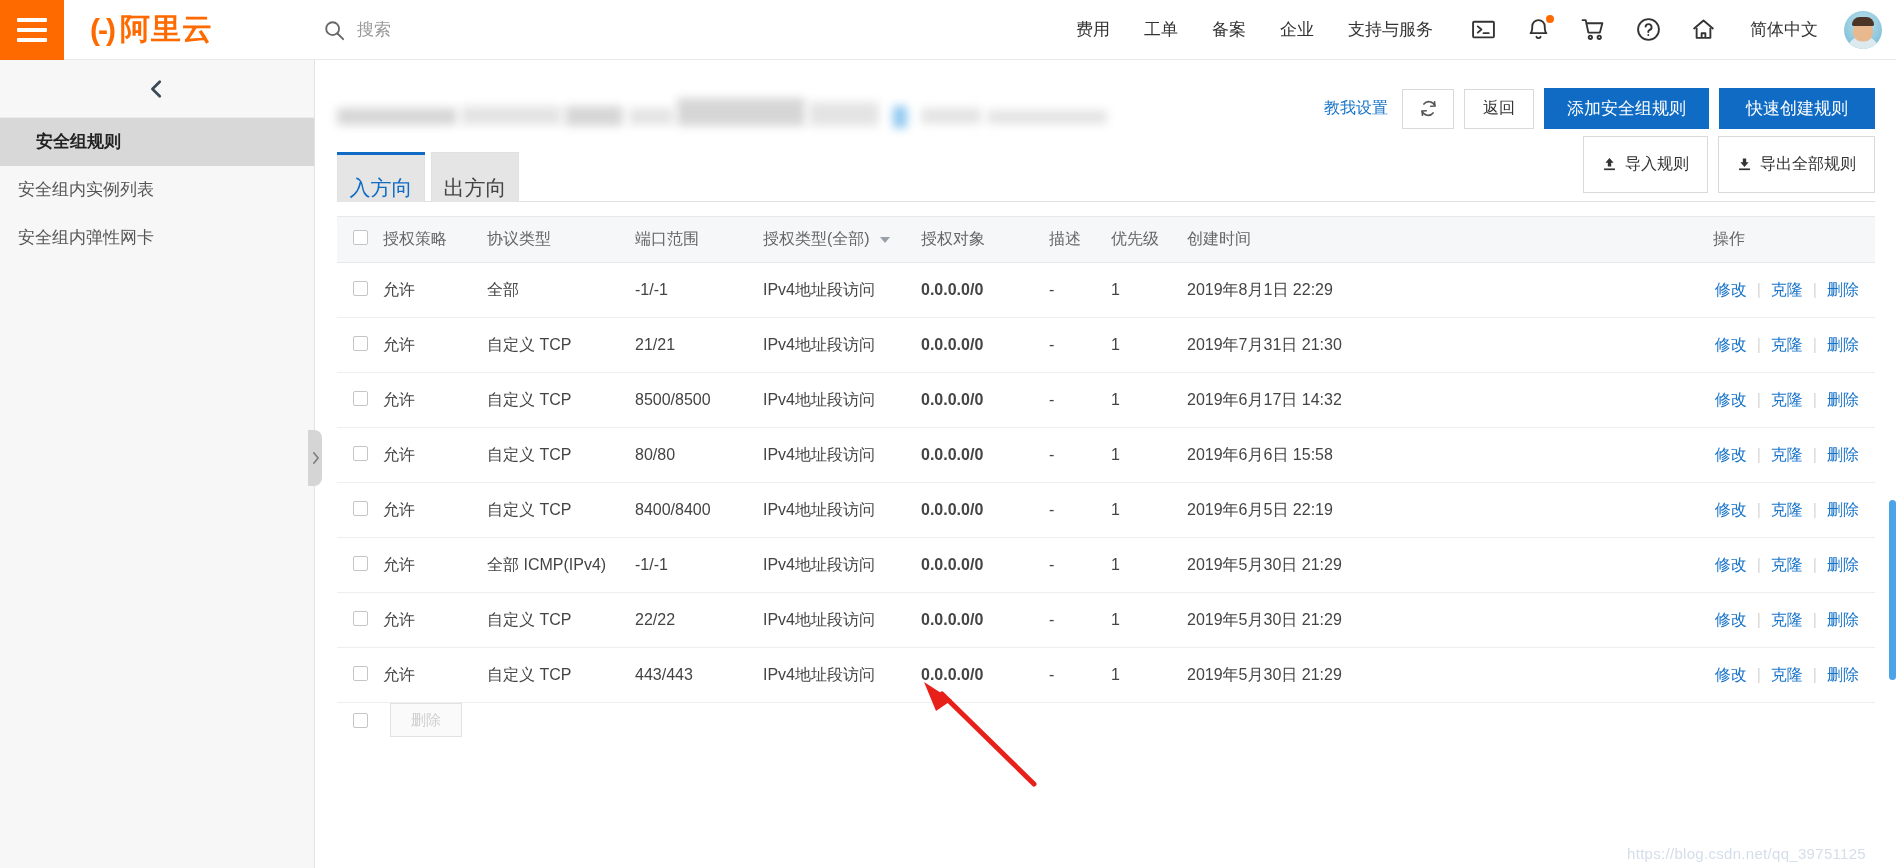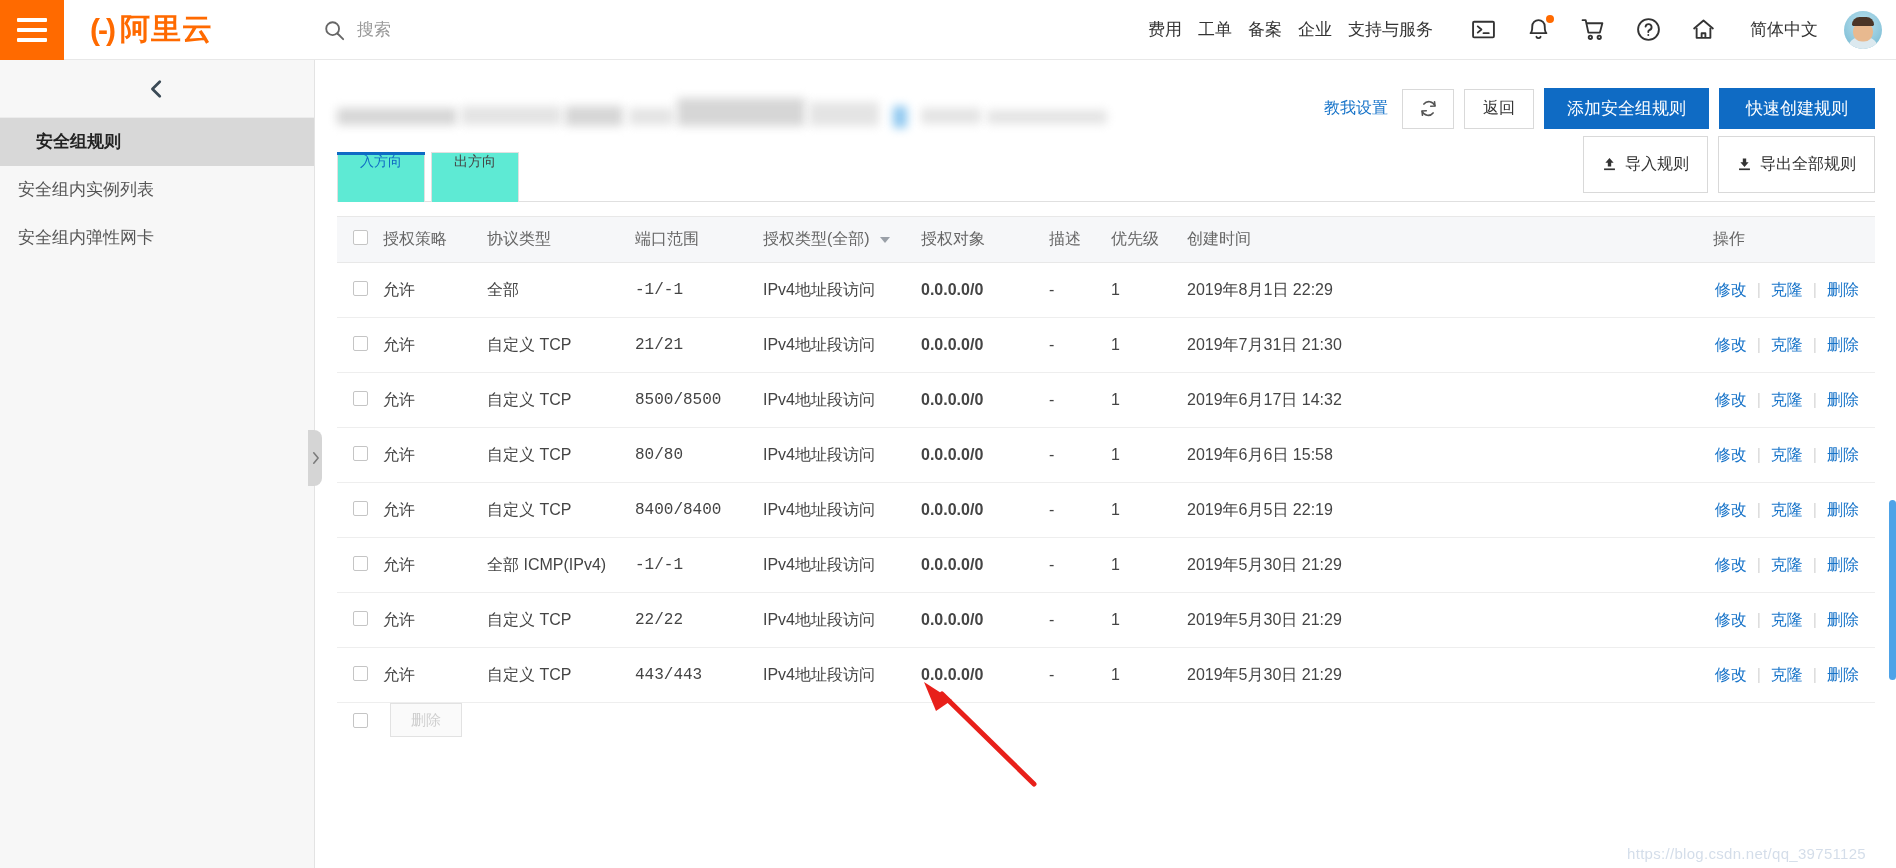--- a/index.html
+++ b/index.html
@@ -45,21 +45,21 @@
   .search-box {
     margin-left: 110px;
     display: flex; align-items: center; gap: 12px;
     cursor: text;
   }
   .search-icon { width: 22px; height: 22px; flex: none; }
   .search-placeholder { color: #999; font-size: 17px; }
 
   .nav-links {
     margin-left: auto;
-    display: flex; align-items: center; gap: 16px;
+    display: flex; align-items: center; gap: 34px;
     font-size: 17px; color: #333;
   }
   .nav-links a { color: #333; text-decoration: none; white-space: nowrap; cursor: pointer; }
 
   .icon-group {
     display: flex; align-items: center; gap: 30px;
     margin-left: 38px;
   }
   .nav-icon { width: 25px; height: 25px; position: relative; cursor: pointer; }
   .badge-dot {
@@ -181,24 +181,24 @@
 
   
   .tabs-row {
     margin-top: 14px;
     border-bottom: 1px solid #e0e0e0;
     display: flex; align-items: flex-end;
     height: 52px; position: relative;
   }
   .tab {
     width: 88px; height: 50px;
-    display: flex; align-items: flex-start; justify-content: center;
-    font-size: 14px; color: #444;
+    display: flex; align-items: flex-end; justify-content: center;
+    font-size: 21px; color: #444;
     border: 1px solid #e0e0e0;
-    border-bottom: none; background: #5eead4;
+    border-bottom: none; background: #e5e5e5;
     cursor: pointer; position: relative;
     margin-bottom: -1px;
   }
   .tab.active { color: #0f6bc4; }
   .tab.active::before {
     content: ""; position: absolute; left: -1px; right: -1px; top: -1px;
     height: 3px; background: #0f6bc4;
   }
   .tab + .tab { margin-left: 6px; }
 
@@ -232,21 +232,21 @@
   }
   table.rules td {
     height: 55px; font-size: 16px; color: #444;
     border-bottom: 1px solid #eee;
     padding: 0 6px;
     white-space: nowrap;
   }
   .c-check { width: 40px; padding-left: 16px !important; }
   .c-policy { width: 104px; }
   .c-proto { width: 148px; }
-  .c-port { width: 128px; font-family: Liberation Mono, monospace; }
+  .c-port { width: 128px; }
   .c-auth { width: 158px; }
   .c-obj { width: 128px; font-weight: bold; }
   .c-desc { width: 62px; }
   .c-prio { width: 76px; }
   .c-time { width: auto; }
   .c-ops { width: 168px; text-align: right; padding-right: 16px !important; }
 
   .cbox {
     width: 15px; height: 15px;
     border: 1px solid #c5c5c5; border-radius: 2px;

